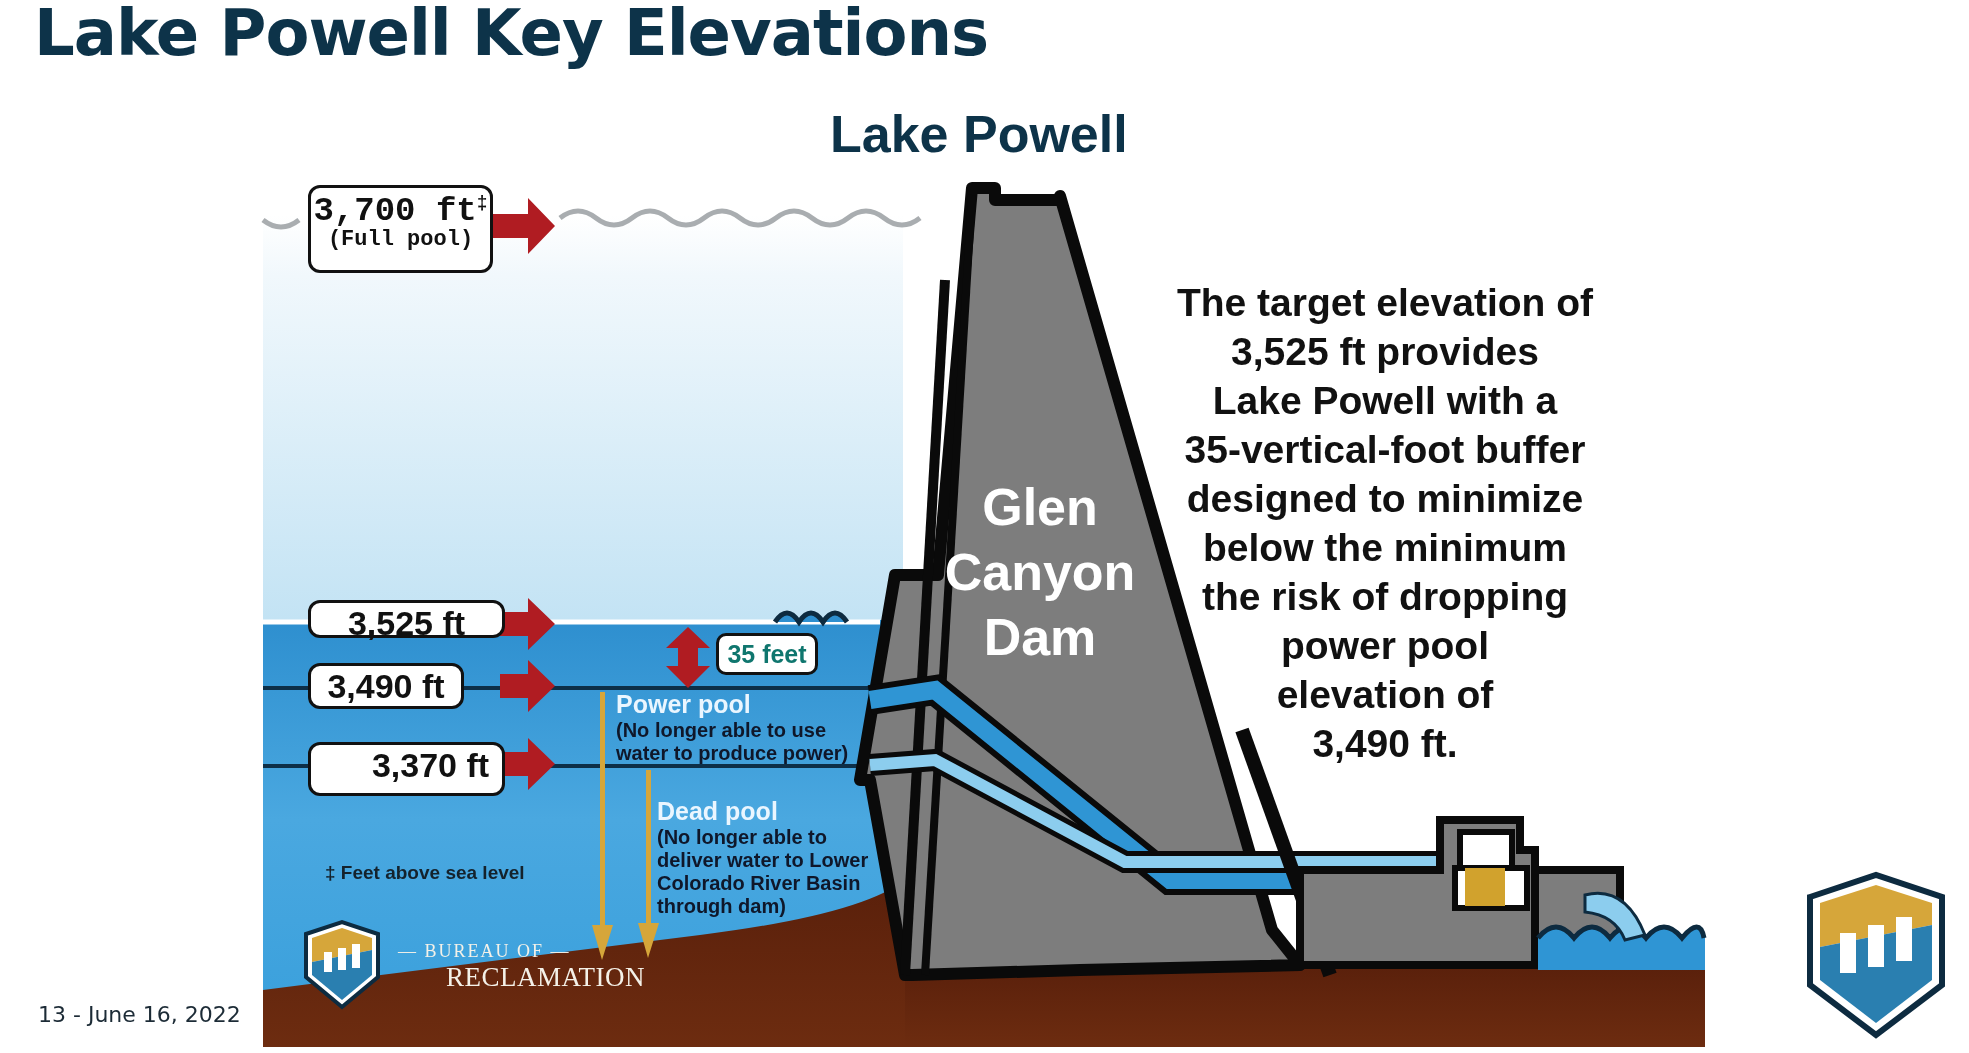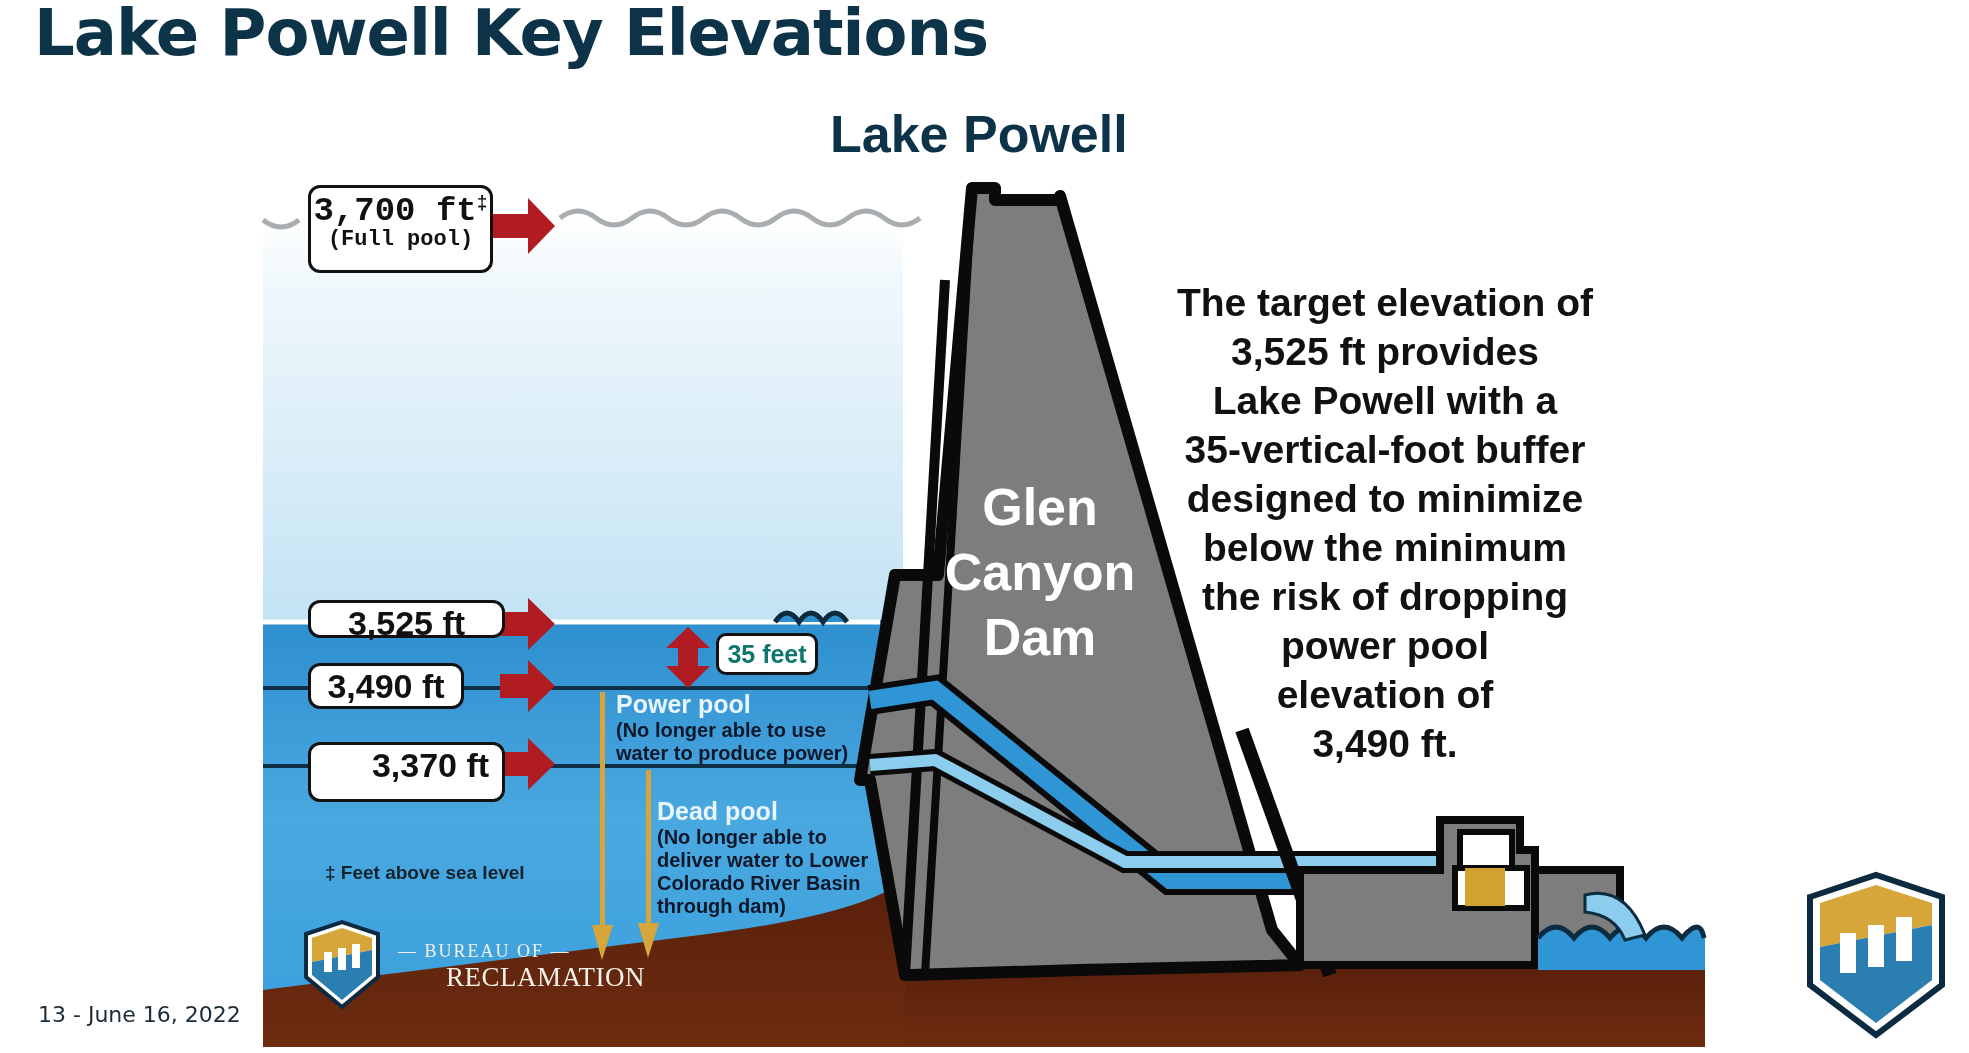--- a/index.html
+++ b/index.html
@@ -127,21 +127,21 @@
 <div class="elev-label" style="left:308px;top:185px;width:185px;height:88px;padding-top:6px;font-family:Liberation Mono, monospace;">
   <div class="v"><span>3,700 ft</span><sup style="font-size:18px;">‡</sup></div>
   <div class="s">(Full pool)</div>
 </div>
 <div class="elev-label" style="left:308px;top:600px;width:197px;height:38px;">
   <div class="v" style="line-height:40px;">3,525 ft</div>
 </div>
 <div class="elev-label" style="left:308px;top:663px;width:156px;height:46px;">
   <div class="v" style="line-height:40px;">3,490 ft</div>
 </div>
-<div class="elev-label" style="left:308px;top:742px;width:197px;height:60px;padding-left:48px;">
+<div class="elev-label" style="left:308px;top:742px;width:197px;height:54px;padding-left:48px;">
   <div class="v" style="line-height:40px;">3,370 ft</div>
 </div>
 
 <div class="buffer-label">35 feet</div>
 
 <div class="txt" style="left:616px;top:690px;">
   <div class="pool-title">Power pool</div>
   <div class="pool-desc">(No longer able to use</div>
   <div class="pool-desc">water to produce power)</div>
 </div>

